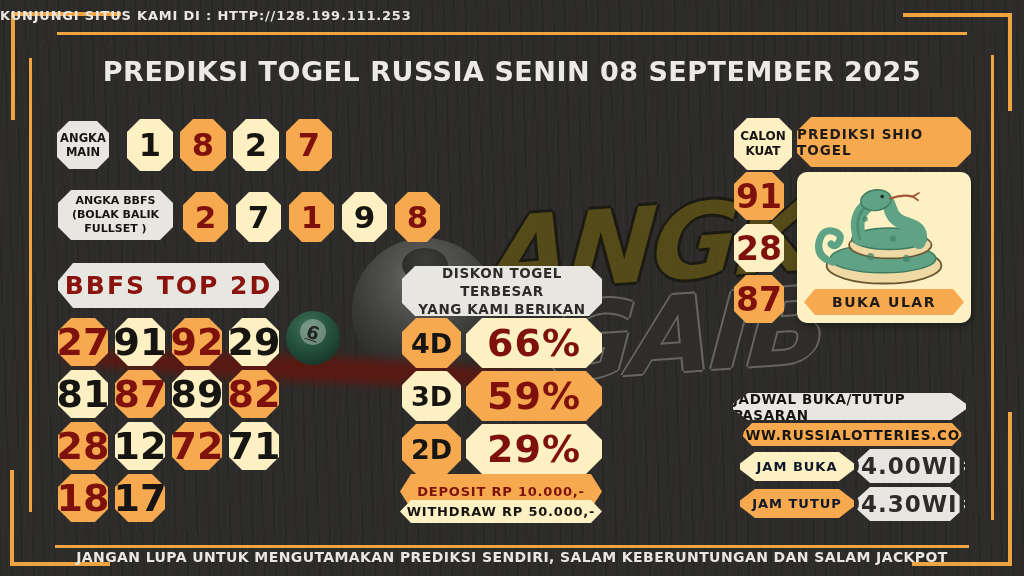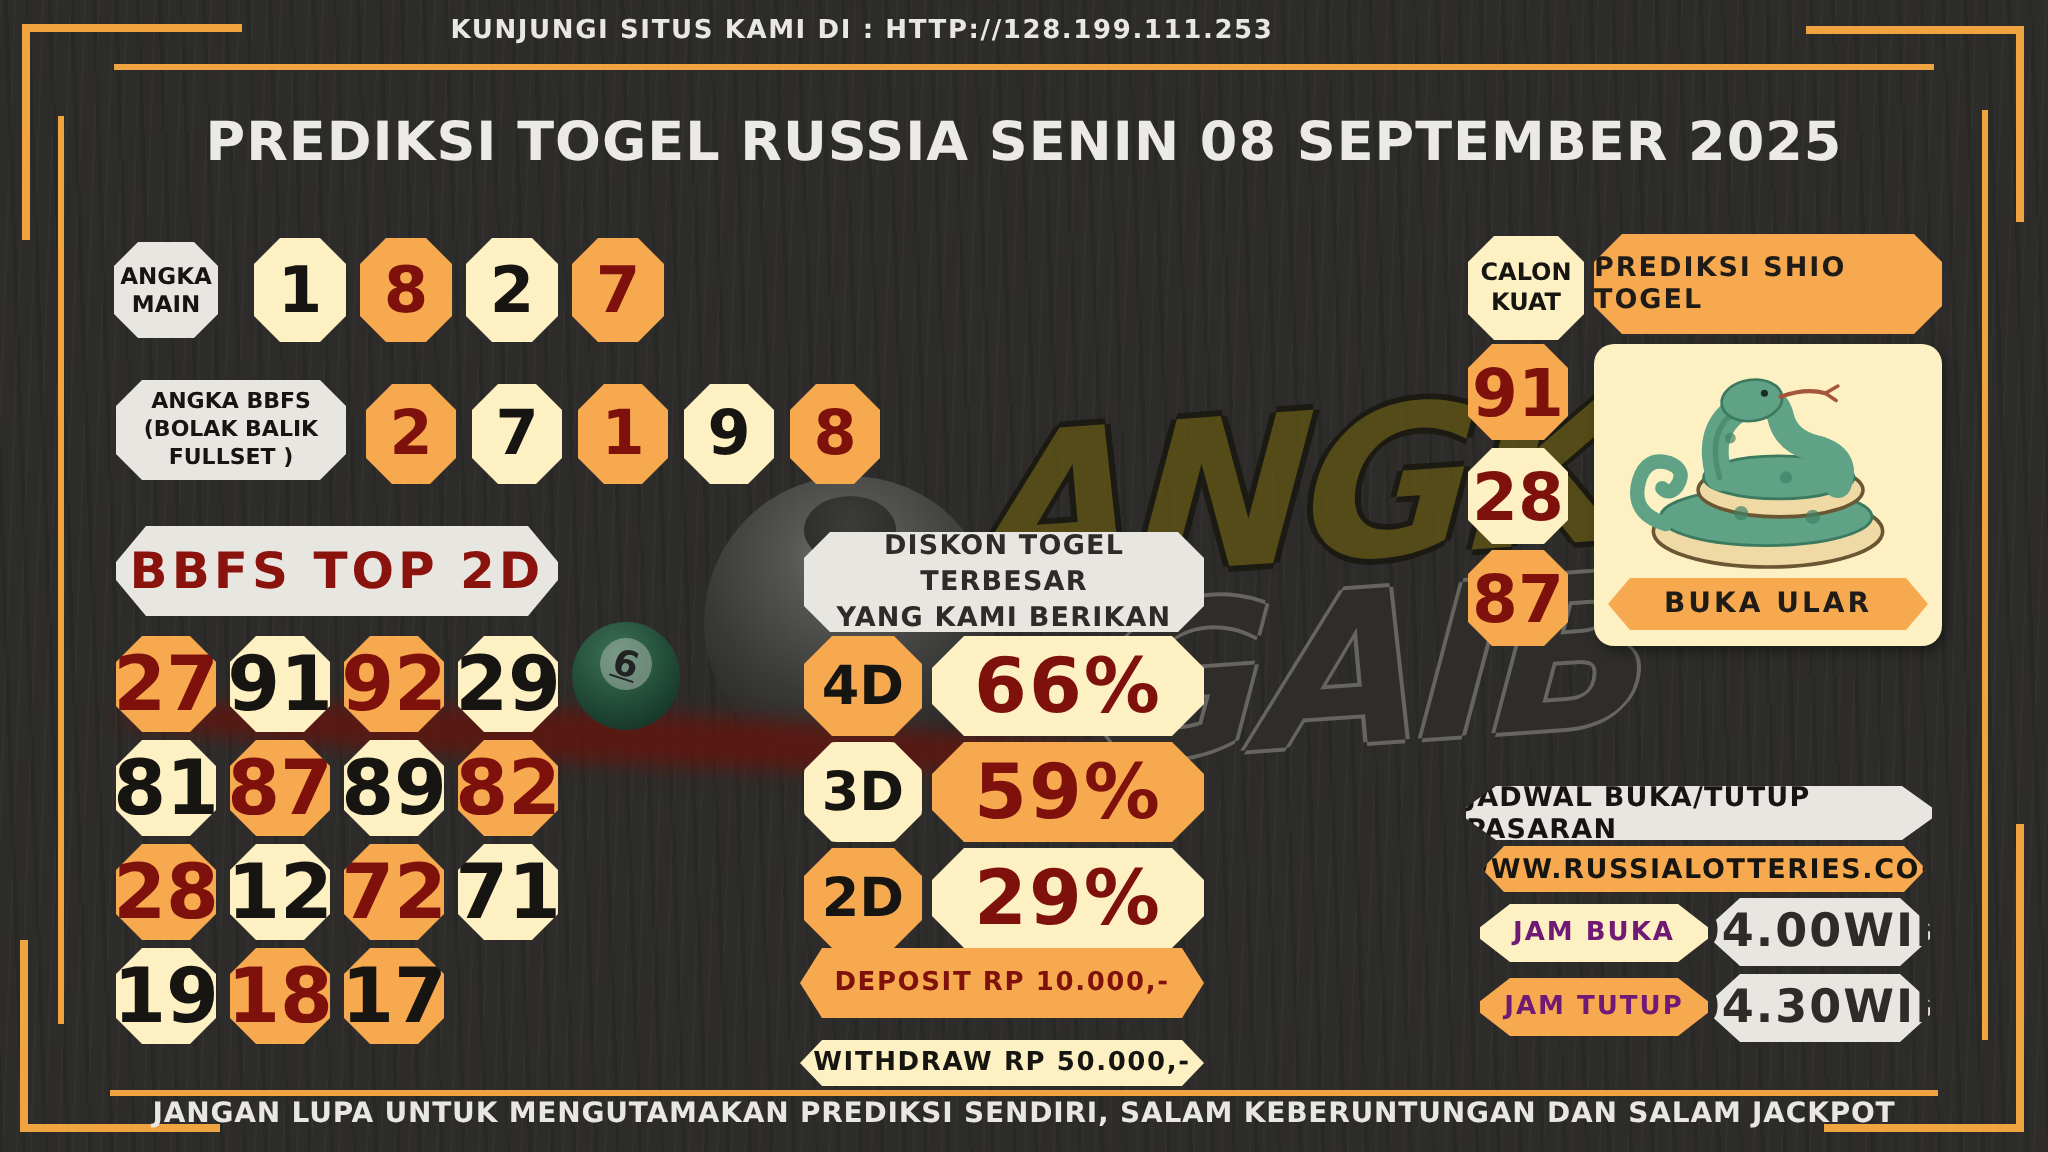--- a/index.html
+++ b/index.html
@@ -77,53 +77,53 @@
   .oct-wide{
     clip-path:polygon(15px 0, calc(100% - 15px) 0, 100% 40%, 100% 60%, calc(100% - 15px) 100%, 15px 100%, 0 60%, 0 40%);
   }
   .v-orange{background:#f7a94f;}
   .v-cream{background:#fdf0c2;}
   .v-white{background:#e8e6e1;}
   .f-red{color:#7e110b;}
   .f-ink{color:#171512;}
 
   
-  .site-notice{left:0;top:8px;width:862px;text-align:center;color:#e9e7e3;font-size:13px;font-weight:bold;letter-spacing:.8px;}
+  .site-notice{left:0;top:8px;width:862px;color:#e9e7e3;font-size:13px;font-weight:bold;letter-spacing:.8px;}
   .main-title{left:0;top:56px;width:1024px;text-align:center;color:#eceae6;font-size:27px;font-weight:bold;letter-spacing:.5px;}
   .footer-text{left:0;top:549px;width:1024px;text-align:center;color:#e9e7e3;font-size:14px;font-weight:bold;letter-spacing:.4px;}
 
   
   .lbl-box{color:#171512;font-weight:bold;text-align:center;line-height:1.25;}
   .angka-main-label{left:57px;top:121px;width:52px;height:48px;font-size:11.5px;--c:12px;}
   .digit{width:46px;height:52px;font-size:32px;}
   .bbfs-label{left:58px;top:190px;width:115px;height:50px;font-size:11px;}
   .digit-sm{width:45px;height:50px;font-size:31px;}
   .top2d-title{left:58px;top:263px;width:221px;height:45px;font-size:25px;font-weight:bold;color:#8b130d;letter-spacing:2px;}
   .grid2d{left:58px;top:318px;width:232px;display:grid;grid-template-columns:repeat(4,50px);grid-auto-rows:48px;column-gap:7px;row-gap:4px;}
   .cell2d{position:relative;display:flex;align-items:center;justify-content:center;font-size:38px;font-weight:bold;
     filter:drop-shadow(2px 3px 2px rgba(0,0,0,0.35));
     clip-path:polygon(13px 0, calc(100% - 13px) 0, 100% 13px, 100% calc(100% - 13px), calc(100% - 13px) 100%, 13px 100%, 0 calc(100% - 13px), 0 13px);}
 
   
   .diskon-header{left:402px;top:266px;width:200px;height:50px;font-size:13.5px;font-weight:bold;color:#2e2c29;text-align:center;line-height:1.35;letter-spacing:.6px;--c:13px;}
   .disc-label{width:59px;height:50px;font-size:27px;--c:14px;}
   .disc-value{width:136px;height:50px;font-size:38px;--c:16px;letter-spacing:1px;}
   .deposit-banner{left:400px;top:474px;width:202px;height:35px;font-size:13px;font-weight:bold;letter-spacing:.8px;}
-  .withdraw-banner{left:400px;top:500px;width:202px;height:23px;font-size:13px;font-weight:bold;letter-spacing:.8px;margin-top:20px;}
+  .withdraw-banner{left:400px;top:500px;width:202px;height:23px;font-size:13px;font-weight:bold;letter-spacing:.8px;}
 
   
   .calon-kuat{left:734px;top:118px;width:58px;height:52px;font-size:12px;--c:13px;}
   .shio-header{left:797px;top:117px;width:174px;height:50px;font-size:13.5px;font-weight:bold;color:#1f1c18;letter-spacing:1px;--c:14px;}
   .shio-num{left:734px;width:50px;height:48px;font-size:33px;--c:12px;}
   .shio-box{left:797px;top:172px;width:174px;height:151px;background:#fdf0c2;border-radius:10px;filter:drop-shadow(2px 3px 3px rgba(0,0,0,0.35));}
   .shio-banner{position:absolute;left:7px;top:117px;width:160px;height:26px;font-size:14px;font-weight:bold;color:#1f1c18;letter-spacing:1.5px;display:flex;align-items:center;justify-content:center;background:#f7a94f;}
   .snake-wrap{position:absolute;left:10px;top:4px;width:154px;height:112px;}
   .jadwal-header{left:733px;top:393px;width:233px;height:27px;font-size:13.5px;font-weight:bold;color:#171512;letter-spacing:.6px;--c:10px;}
   .www-banner{left:741px;top:423px;width:222px;height:23px;font-size:13.5px;font-weight:bold;color:#171512;letter-spacing:.8px;}
-  .jam-label{width:114px;height:29px;font-size:13px;font-weight:bold;color:#701a75;letter-spacing:1px;--c:10px;}
+  .jam-label{width:114px;height:29px;font-size:13px;font-weight:bold;color:#0f172a;letter-spacing:1px;--c:10px;}
   .jam-buka-label{left:740px;top:452px;}
   .jam-tutup-label{left:740px;top:489px;}
   .jam-time{left:855px;width:110px;height:34px;font-size:23px;font-weight:bold;color:#2e2c29;letter-spacing:1px;--c:11px;}
 </style>
 </head>
 <body>
 
 <div id="stage">
 
   <div class="abs wm ball-big"></div>
@@ -178,21 +178,20 @@
     <div class="cell2d v-orange f-red">92</div>
     <div class="cell2d v-cream f-ink">29</div>
     <div class="cell2d v-cream f-ink">81</div>
     <div class="cell2d v-orange f-red">87</div>
     <div class="cell2d v-cream f-ink">89</div>
     <div class="cell2d v-orange f-red">82</div>
     <div class="cell2d v-orange f-red">28</div>
     <div class="cell2d v-cream f-ink">12</div>
     <div class="cell2d v-orange f-red">72</div>
     <div class="cell2d v-cream f-ink">71</div>
-    <div class="cell2d v-cream f-ink">19</div>
     <div class="cell2d v-orange f-red">18</div>
     <div class="cell2d v-orange f-ink">17</div>
   </div>
 
   <div class="badge content v-white diskon-header">
     <div>
       <div>DISKON TOGEL TERBESAR</div>
       <div>YANG KAMI BERIKAN</div>
     </div>
   </div>

